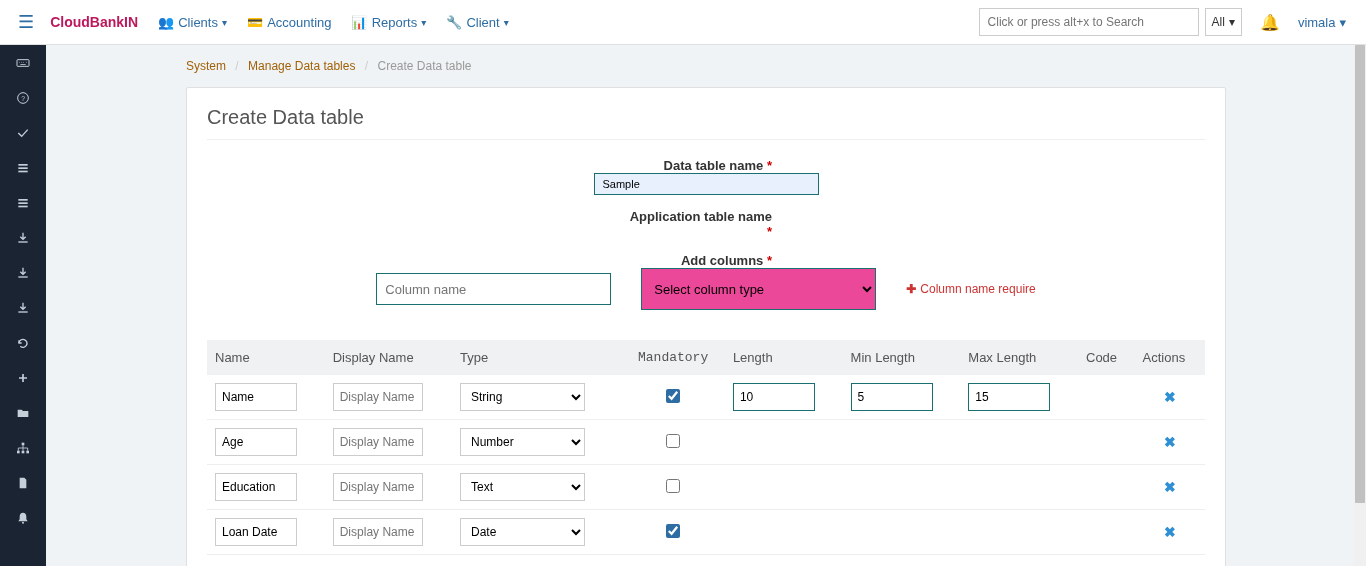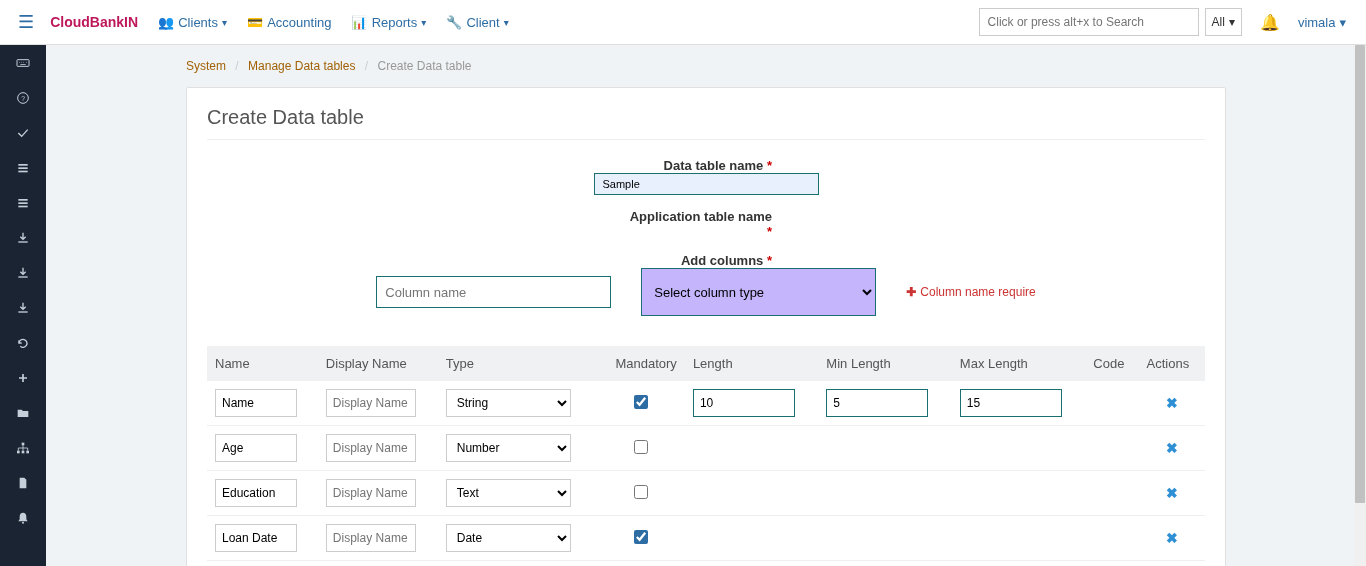--- a/index.html
+++ b/index.html
@@ -35,35 +35,35 @@
     .form-row { display: flex; align-items: center; margin-bottom: 14px; flex-direction: column; }
     .form-label { width: 160px; text-align: right; padding-right: 14px; font-size: 13px; color: #333; font-weight: bold; }
     .form-label .req { color: #c00; }
     .form-control { height: 22px; border: 1px solid #1a7070; padding: 0 8px; font-size: 11px; width: 225px; background: #fff; }
     .form-control.highlight { background: #e8f0fe; }
     select.form-control { cursor: pointer; }
     .checkbox-input { width: 14px; height: 14px; accent-color: #2e6da4; cursor: pointer; }
     
     .add-col-row { display: flex; align-items: center; gap: 30px; }
     .column-name-input { width: 235px; height: 32px; border: 1px solid #1a7070; padding: 0 8px; font-size: 13px; }
-    .column-type-select { width: 235px; height: 48px; border: 1px solid #1a7070; padding: 0 8px; font-size: 13px; background: #c4b5fd; cursor: pointer; }
+    .column-type-select { width: 235px; height: 42px; border: 1px solid #1a7070; padding: 0 8px; font-size: 13px; background: #ec4899; cursor: pointer; }
     .error-msg { color: #c33; font-size: 12px; display: flex; align-items: center; gap: 4px; }
     .error-msg .plus { color: #c33; font-weight: bold; }
     
     .columns-section { display: flex; margin-top: 30px; }
     .columns-label { width: 130px; padding-top: 100px; text-align: right; font-size: 13px; font-weight: bold; padding-right: 10px; }
     .columns-table { flex: 1; }
     .tbl { width: 100%; border-collapse: collapse; }
     .tbl thead tr { background: #eff1f2; }
     .tbl th { text-align: left; font-weight: normal; font-size: 13px; padding: 10px 8px; color: #555; }
-    .tbl th.center { text-align: right; }
+    .tbl th.center { text-align: center; font-family: Liberation Mono, monospace; }
     .tbl td { padding: 8px; border-bottom: 1px solid #eee; vertical-align: middle; }
     .tbl td.center { text-align: center; }
     .small-input { height: 28px; border: 1px solid #ccc; padding: 0 6px; font-size: 12px; width: 82px; }
-    .small-input.active { border: 1px solid #1a7070; width: 102px; }
+    .small-input.active { border: 1px solid #1a7070; width: 82px; }
     .display-input { height: 28px; border: 1px solid #ccc; padding: 0 6px; font-size: 12px; width: 90px; }
     .type-select-small { height: 28px; border: 1px solid #ccc; padding: 0 6px; font-size: 12px; width: 125px; background: #fff; cursor: pointer; }
     .remove-icon { color: #2e8fd4; font-weight: bold; cursor: pointer; font-size: 14px; }
     
     .win-scrollbar { position: fixed; right: 0; top: 45px; bottom: 0; width: 12px; background: #f0f0f0; }
     .win-scrollbar-thumb { position: absolute; left: 1px; right: 1px; top: 0; height: 88%; background: #c1c1c1; border-radius: 1px; }
   </style>
 </head>
 <body>
 

